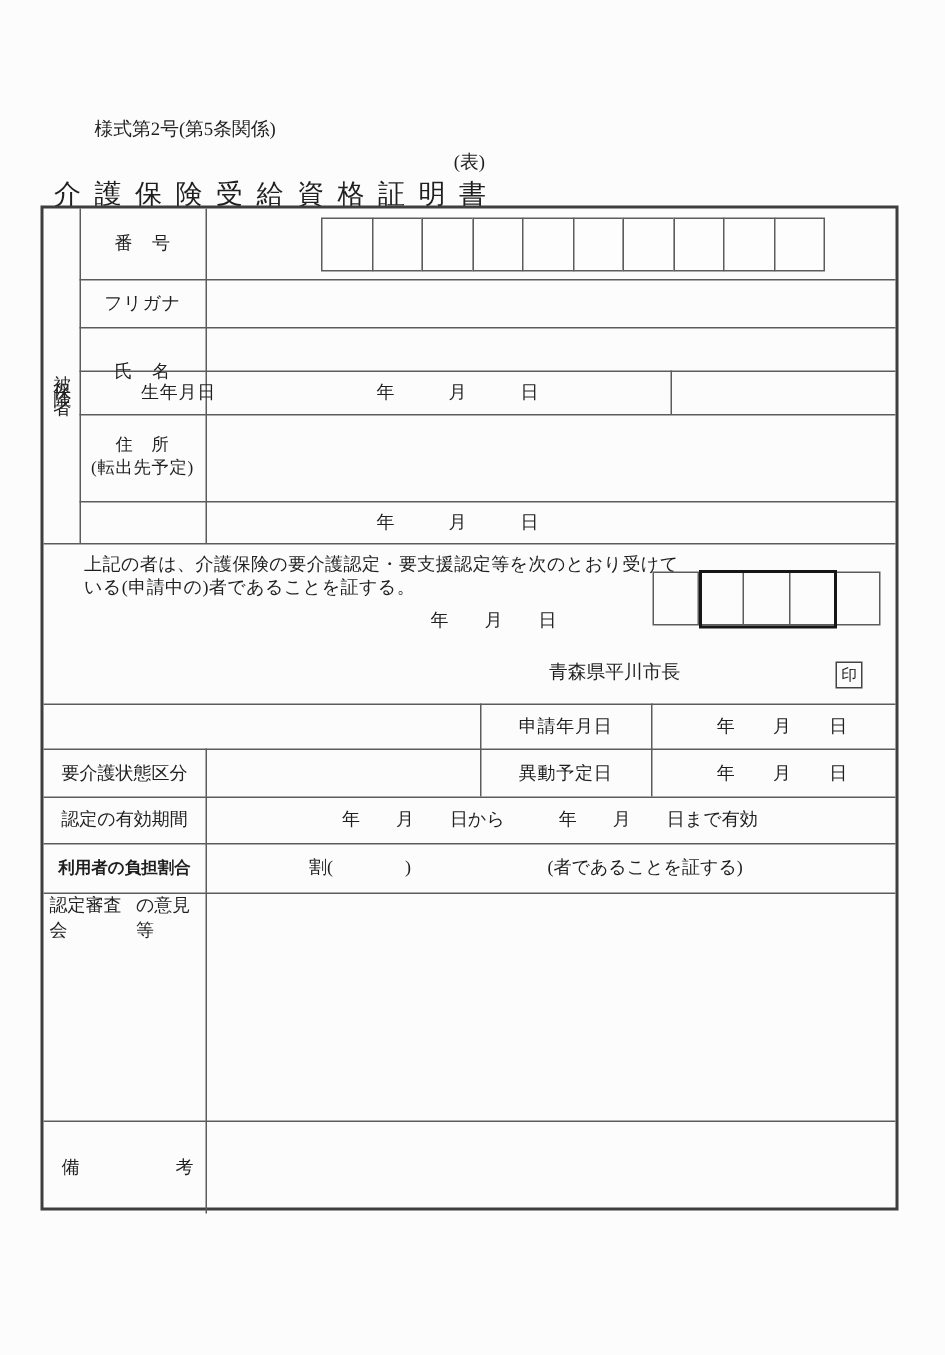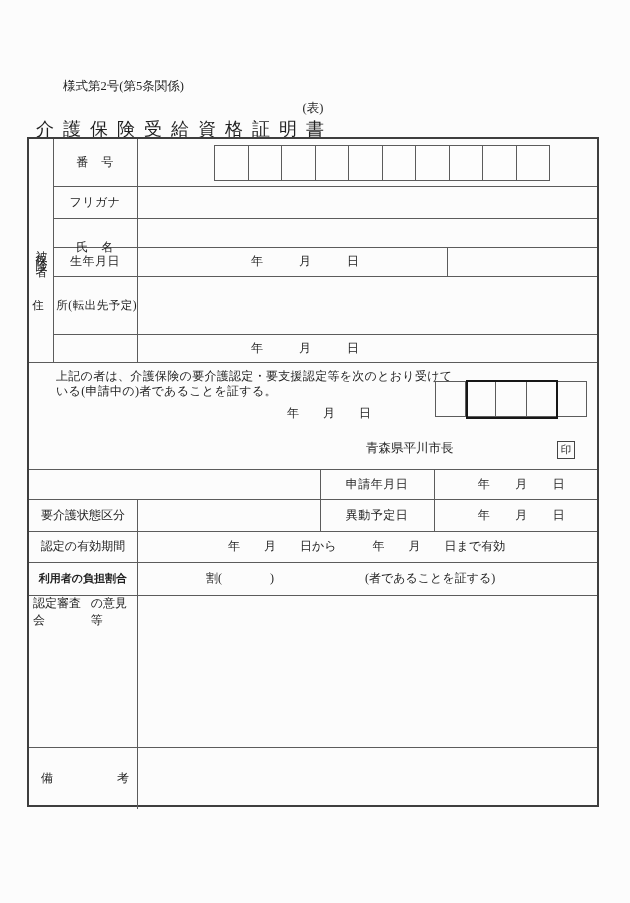--- a/index.html
+++ b/index.html
@@ -13,21 +13,21 @@
   .tbl{
     position:absolute;left:27px;top:137px;width:572px;height:670px;
     border:2px solid #3e3e3e;box-sizing:border-box;
   }
   .lbl{
     position:absolute;display:flex;align-items:center;justify-content:center;
     font-size:12px;letter-spacing:0.5px;white-space:nowrap;
   }
   .lbl.col2{left:24px;width:84px;}
   .txt{position:absolute;display:flex;align-items:center;white-space:nowrap;font-size:12px;}
-  .two-line{flex-direction:row;line-height:15px;justify-content:flex-end;}
+  .two-line{flex-direction:column;line-height:15px;}
   .form-no{position:absolute;left:63px;top:78px;font-size:12.5px;}
   .side-lab{position:absolute;left:27px;top:100px;width:572px;text-align:center;font-size:12.5px;}
   .doc-title{
     position:absolute;left:27px;top:117px;width:572px;text-align:left;
     font-size:18px;letter-spacing:9px;padding-left:9px;box-sizing:border-box;white-space:nowrap;
   }
   .vertical-label{
     position:absolute;left:0;top:0;width:24px;height:223px;
     display:flex;align-items:center;justify-content:center;
     writing-mode:vertical-rl;letter-spacing:5px;font-size:12px;
@@ -104,21 +104,21 @@
         <div class="numcell"></div>
         <div class="numcell"></div>
         <div class="numcell"></div>
         <div class="numcell"></div>
         <div class="numcell"></div>
       </div>
 
     <div class="lbl col2" style="top:47px;height:32px;">フリガナ</div>
     <div class="lbl col2" style="top:94px;height:29px;">氏　名</div>
 
-    <div class="lbl col2" style="top:108px;height:29px;">生年月日</div>
+    <div class="lbl col2" style="top:108px;height:29px;margin-left:24px;">生年月日</div>
     <div class="txt" style="left:222px;top:108px;height:29px;">年　　　月　　　日</div>
 
     <div class="lbl col2 two-line" style="top:137px;height:58px;font-size:11.5px;">
       <span>住　所</span>
       <span>(転出先予定)</span>
     </div>
 
     <div class="txt" style="left:222px;top:195px;height:28px;">年　　　月　　　日</div>
 
     <div class="statement">

